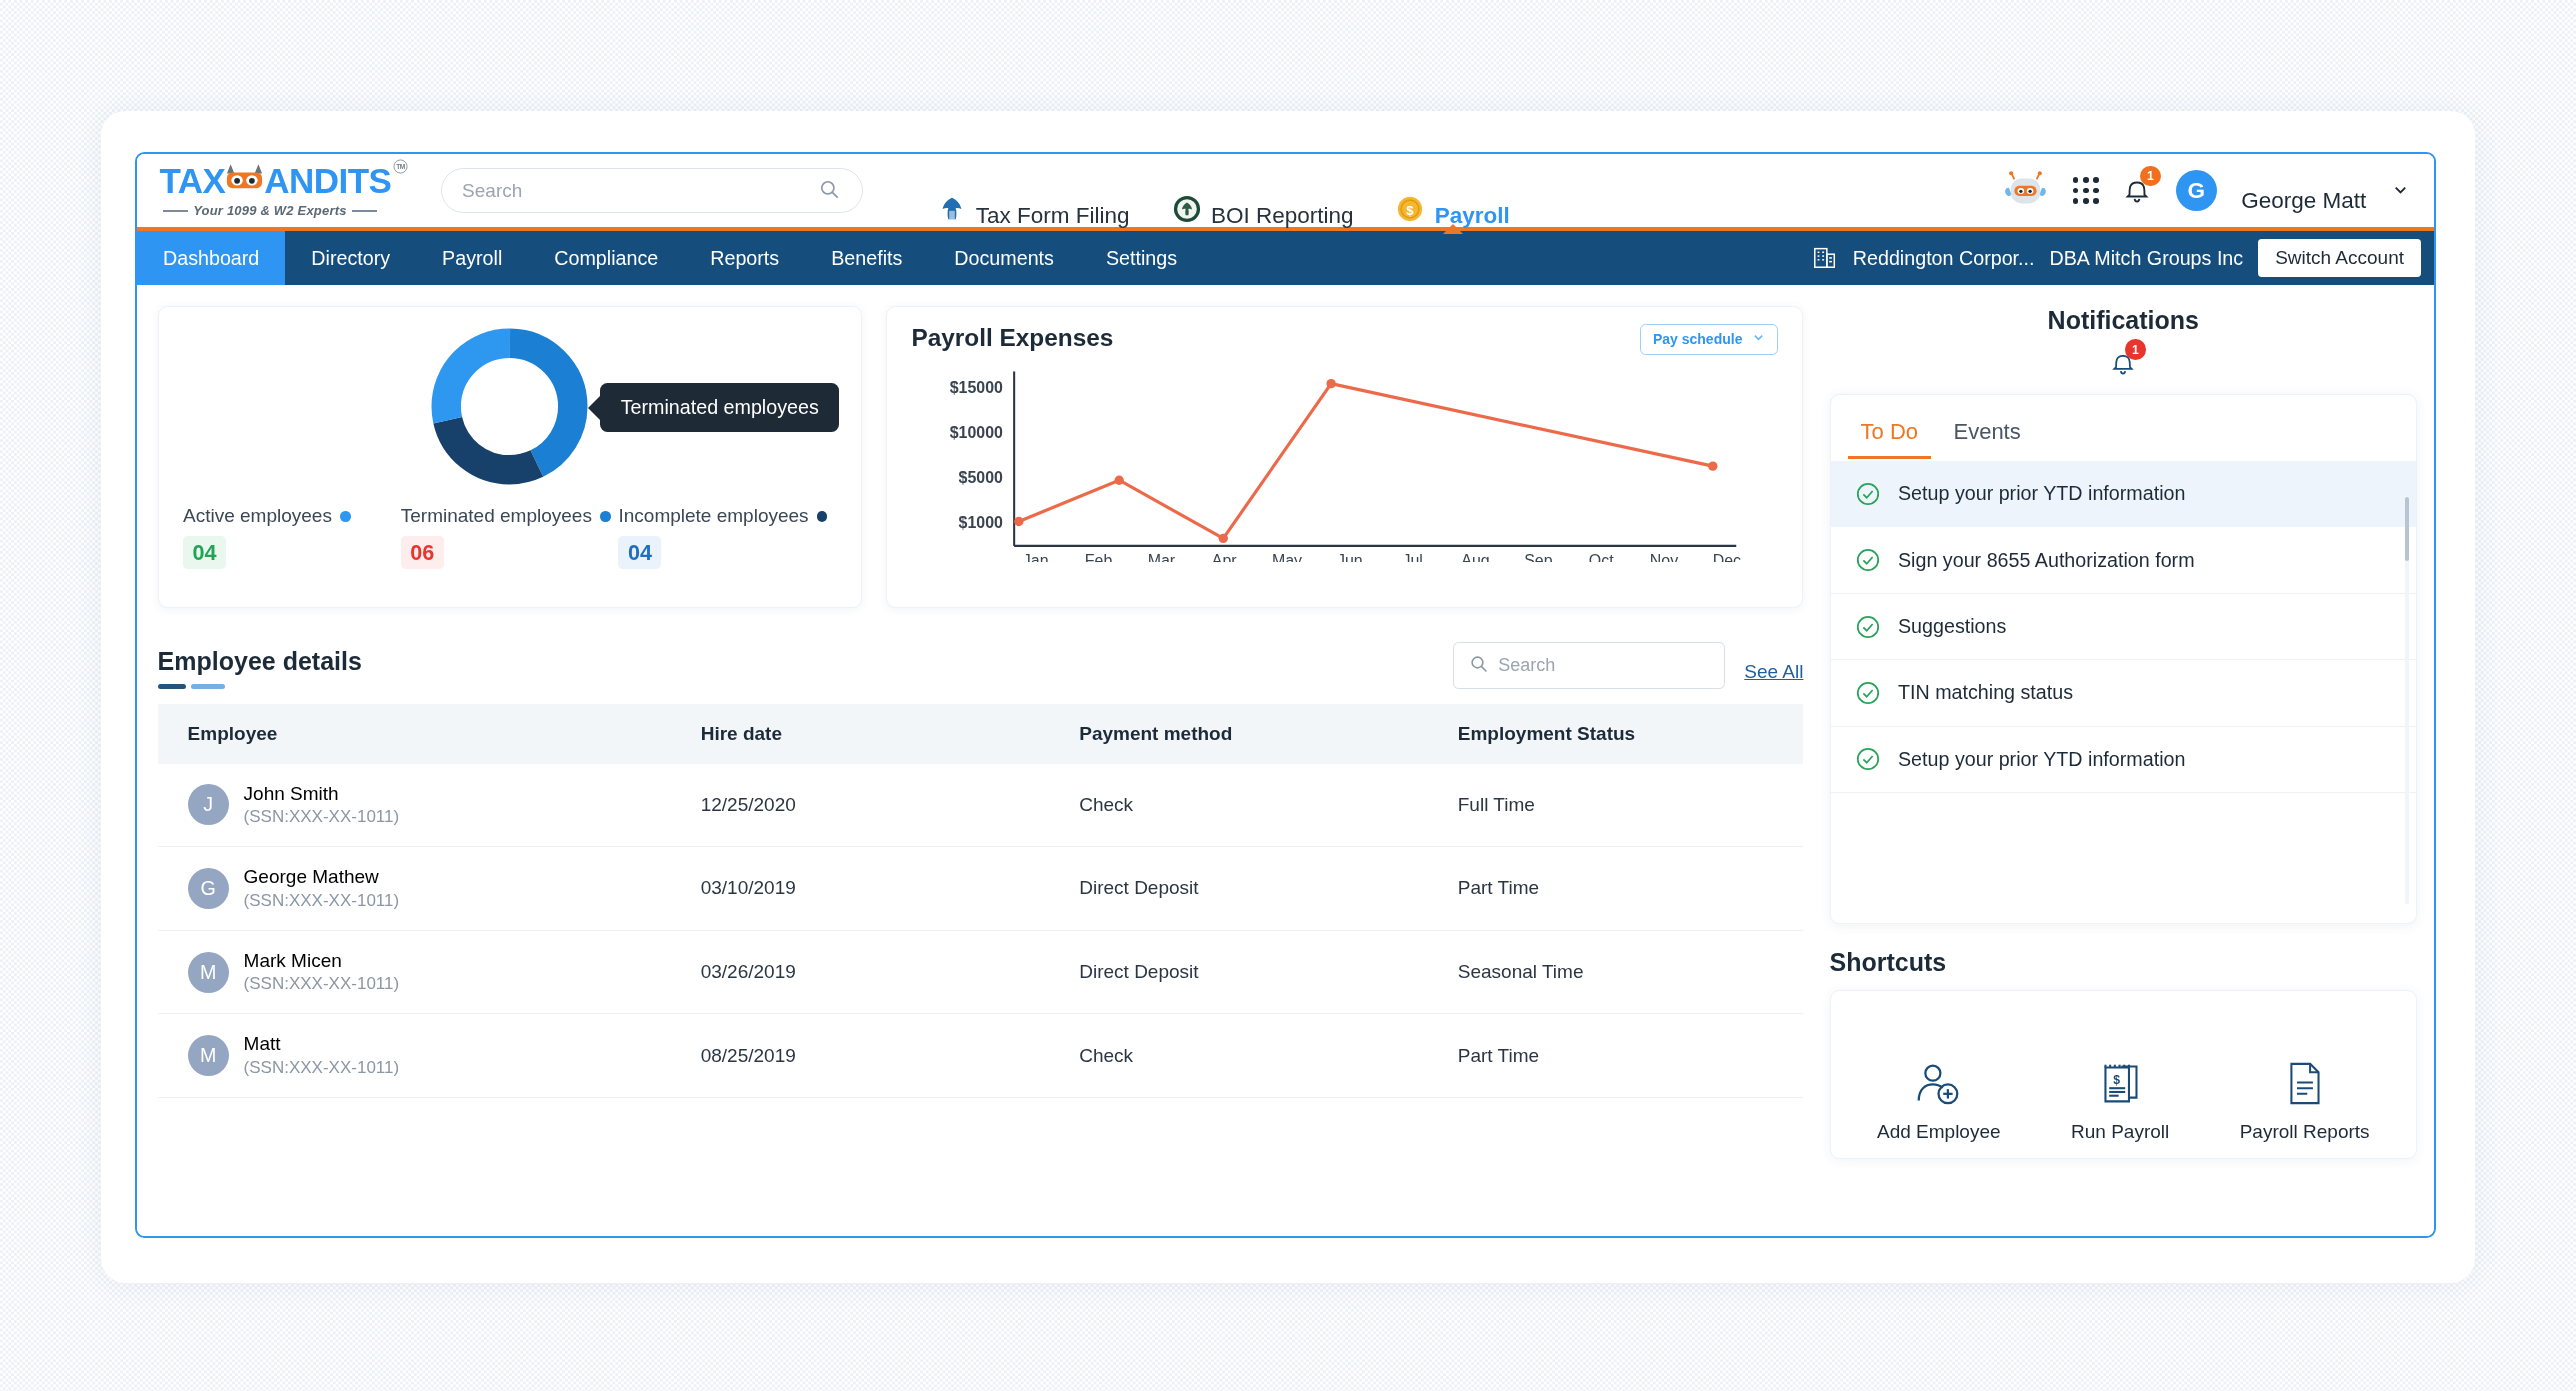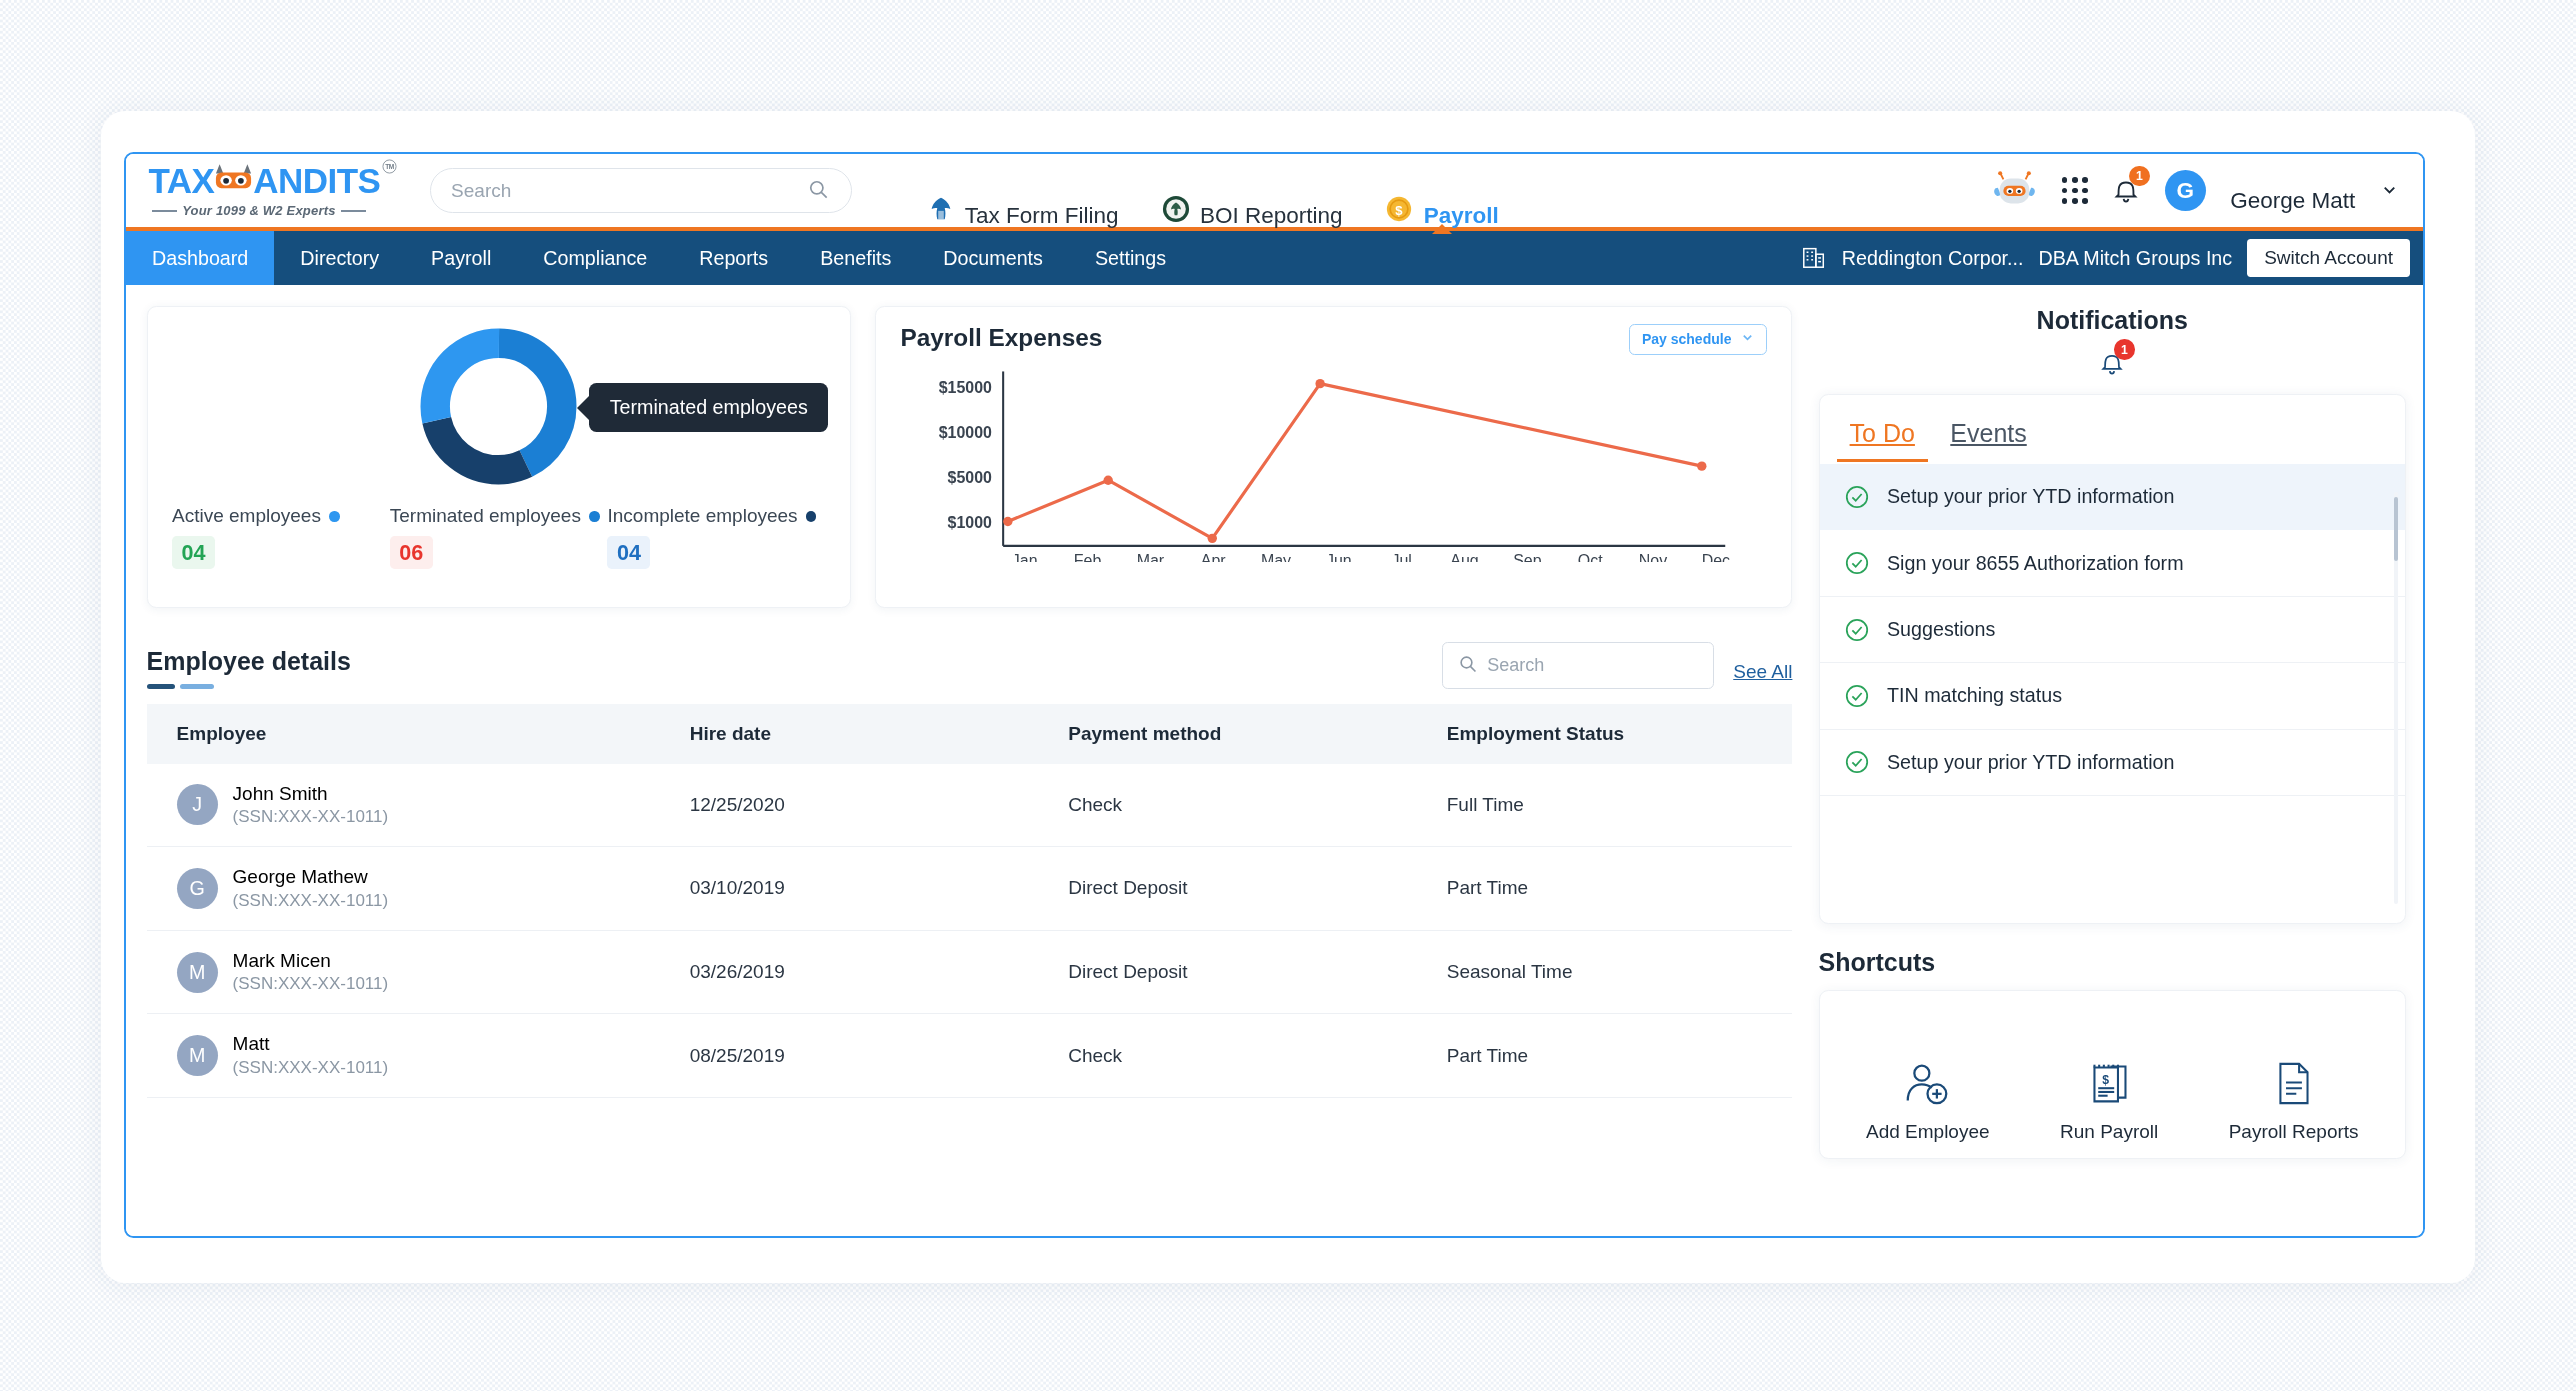--- a/index.html
+++ b/index.html
@@ -27,21 +27,21 @@
     left: 101px; top: 111px;
     width: 2374px; height: 1172px;
     background: #ffffff;
     border-radius: 24.4px;
     box-shadow: 0 1.9px 28px rgba(40,70,110,.07);
   }
 
   
   #app-window {
     position: absolute;
-    left: 124px; top: 152px;
+    left: 135px; top: 152px;
     width: 2301px; height: 1086px;
     background: #ffffff;
     border: 2.8px solid #2f95f2;
     border-radius: 9.4px;
     overflow: hidden;
     display: flex;
     flex-direction: column;
   }
 
   
@@ -288,22 +288,22 @@
     margin-top: 15px;
     height: 530px;
     background: #fff;
     border: 0.9px solid #eef1f5; border-radius: 9.4px;
     box-shadow: 0 1.9px 11.2px rgba(40,70,110,.07);
     padding: 15px 0 0 0;
     position: relative; overflow: hidden;
   }
   .tabs { display: flex; gap: 9.4px; padding: 0 17px; }
   .tab {
-    font-size: 25px; color: #4a5664; padding: 9.4px 13px 11.2px 13px;
-    cursor: pointer; border-bottom: 3.7px solid transparent; text-decoration: underline;
+    font-size: 22px; color: #4a5664; padding: 9.4px 13px 11.2px 13px;
+    cursor: pointer; border-bottom: 3.7px solid transparent;
   }
   .tab.active { color: #ef7622; border-bottom-color: #ef7622; }
   .notif-list { margin-top: 1.9px; }
   .notif-item {
     display: flex; align-items: center; gap: 17px;
     padding: 19.7px 24.4px 19.7px 24.4px;
     border-bottom: 0.9px solid #eef1f5;
     font-size: 19.7px; color: #1d2a38;
     cursor: pointer;
   }

